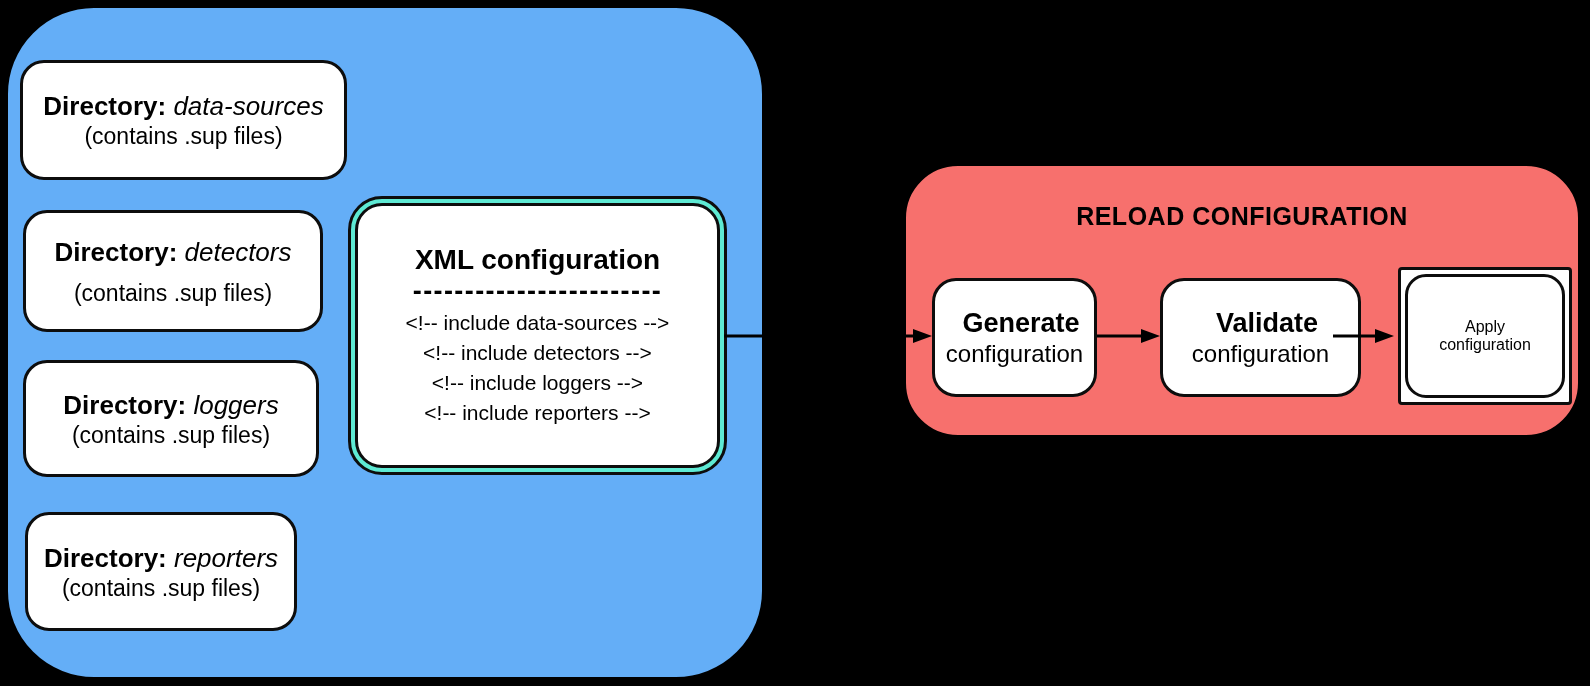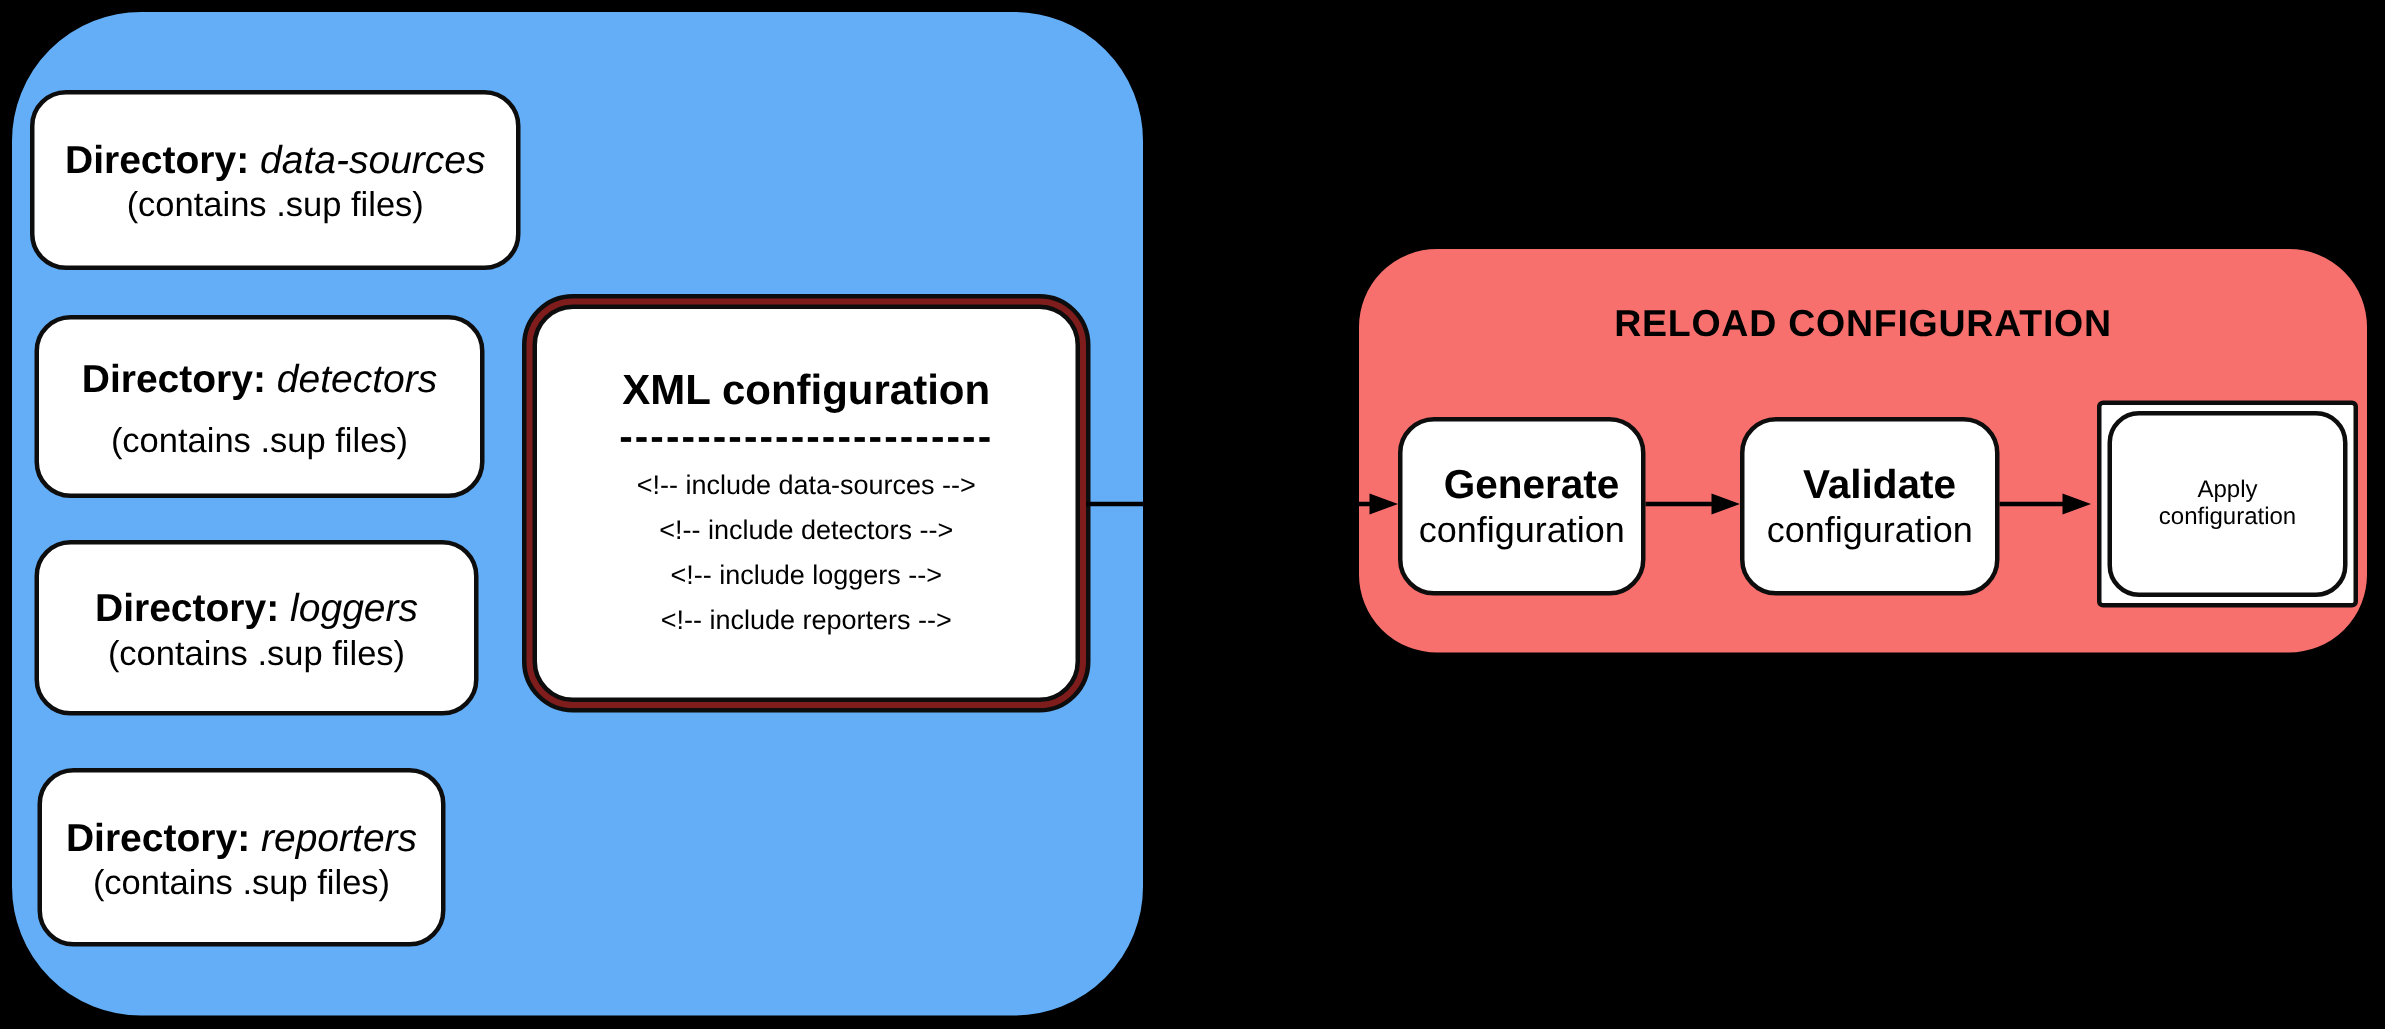--- a/index.html
+++ b/index.html
@@ -45,40 +45,40 @@
   .dirbox-1 { left: 12px;  top: 52px;  width: 327px; height: 120px; }
   .dirbox-2 { left: 15px;  top: 202px; width: 300px; height: 122px; gap: 11px; }
   .dirbox-3 { left: 15px;  top: 352px; width: 296px; height: 117px; }
   .dirbox-4 { left: 17px;  top: 504px; width: 272px; height: 119px; }
 
   
   .xml-outer {
     position: absolute;
     left: 340px; top: 188px;
     width: 379px; height: 279px;
-    background: #7f1d1d;
+    background: #5eead4;
     border: 3px solid #0d0d0d;
     border-radius: 34px;
     padding: 4px;
   }
   .xml-inner {
     width: 100%; height: 100%;
     border: 3px solid #0d0d0d;
     border-radius: 27px;
     background: #fff;
     display: flex;
     flex-direction: column;
     justify-content: center;
     align-items: center;
     text-align: center;
     padding: 6px 4px;
   }
   .xml-title { font-size: 28px; font-weight: bold; line-height: 33px; }
   .xml-sep   { font-size: 27px; font-weight: bold; line-height: 18px; letter-spacing: 1.4px; margin: 6px 0 8px 0; white-space: nowrap; }
-  .xml-include { font-size: 18px; line-height: 30px; white-space: nowrap; }
+  .xml-include { font-size: 21px; line-height: 30px; white-space: nowrap; }
 
   
   .red-panel {
     position: absolute;
     left: 902px; top: 162px;
     width: 680px; height: 277px;
     background: #F7706D;
     border: 4px solid #000;
     border-radius: 56px;
   }
@@ -99,21 +99,21 @@
     display: flex;
     flex-direction: column;
     justify-content: center;
     align-items: center;
     text-align: center;
   }
   .stepbox .action { font-size: 27px; font-weight: bold; line-height: 32px; white-space: nowrap; margin-left: 13px; }
   .stepbox .object { font-size: 24px; line-height: 29px; white-space: nowrap; }
 
   .stepbox-generate { left: 26px;  top: 112px; width: 165px; height: 119px; }
-  .stepbox-validate { left: 254px; top: 112px; width: 173px; height: 119px; }
+  .stepbox-validate { left: 254px; top: 112px; width: 201px; height: 119px; }
 
   .apply-outer {
     position: absolute;
     left: 492px; top: 101px;
     width: 174px; height: 138px;
     background: #fff;
     border: 3px solid #0d0d0d;
     border-radius: 4px;
     padding: 4px;
   }

